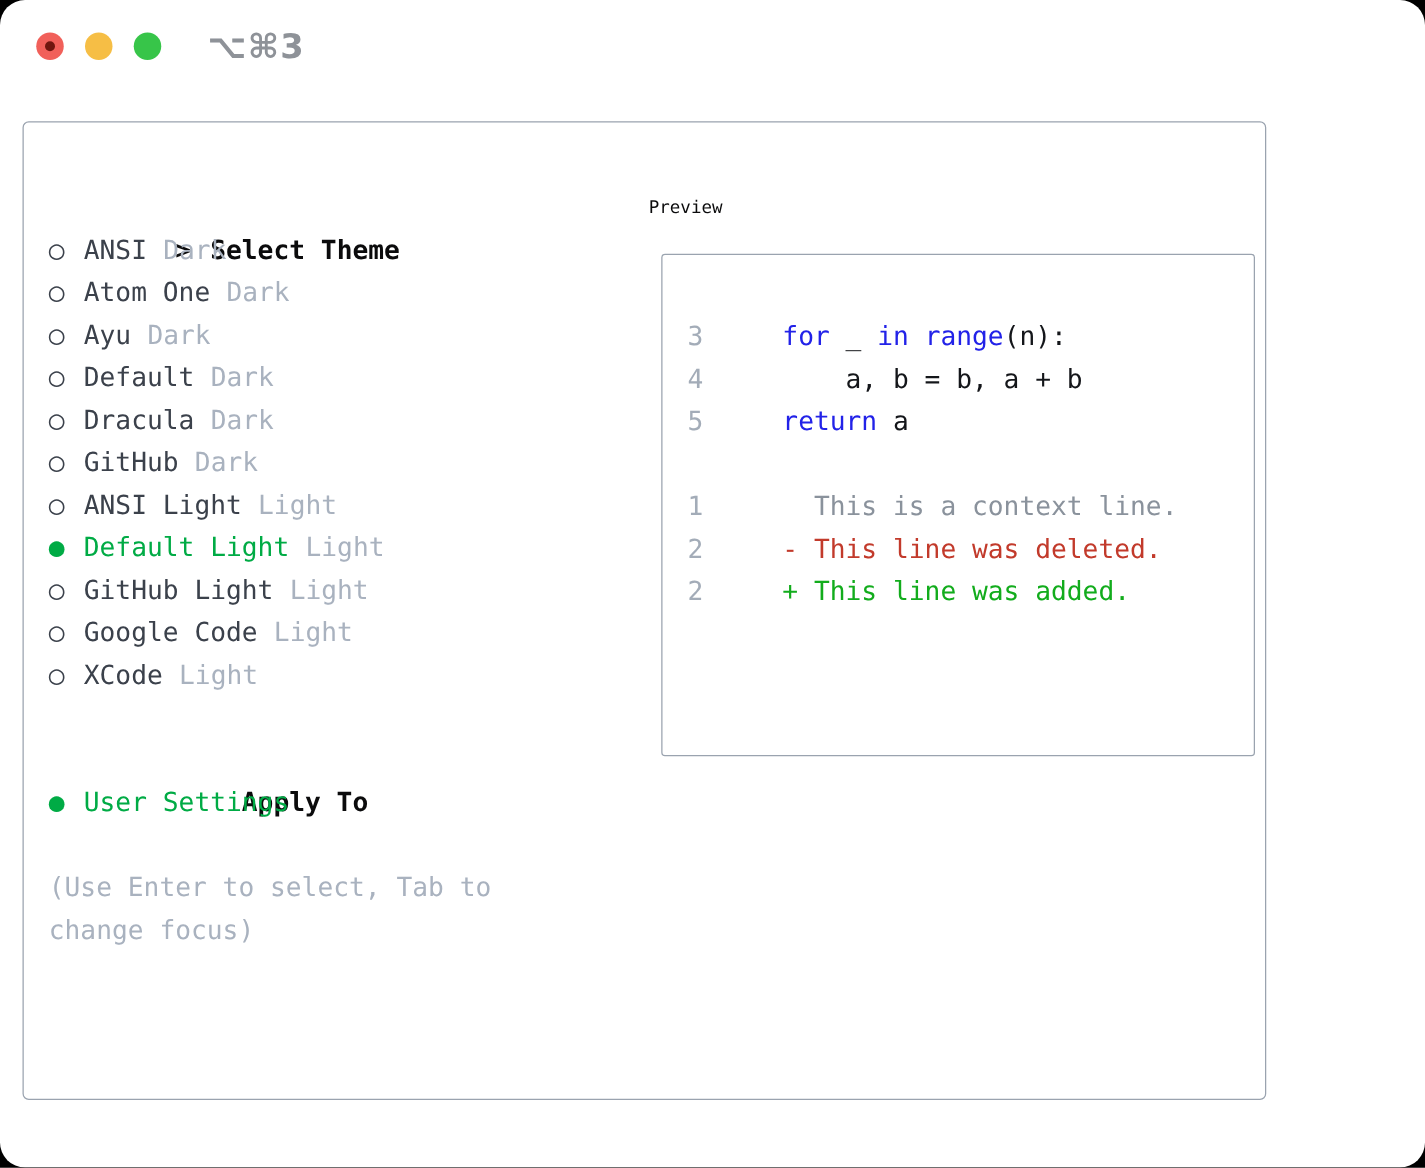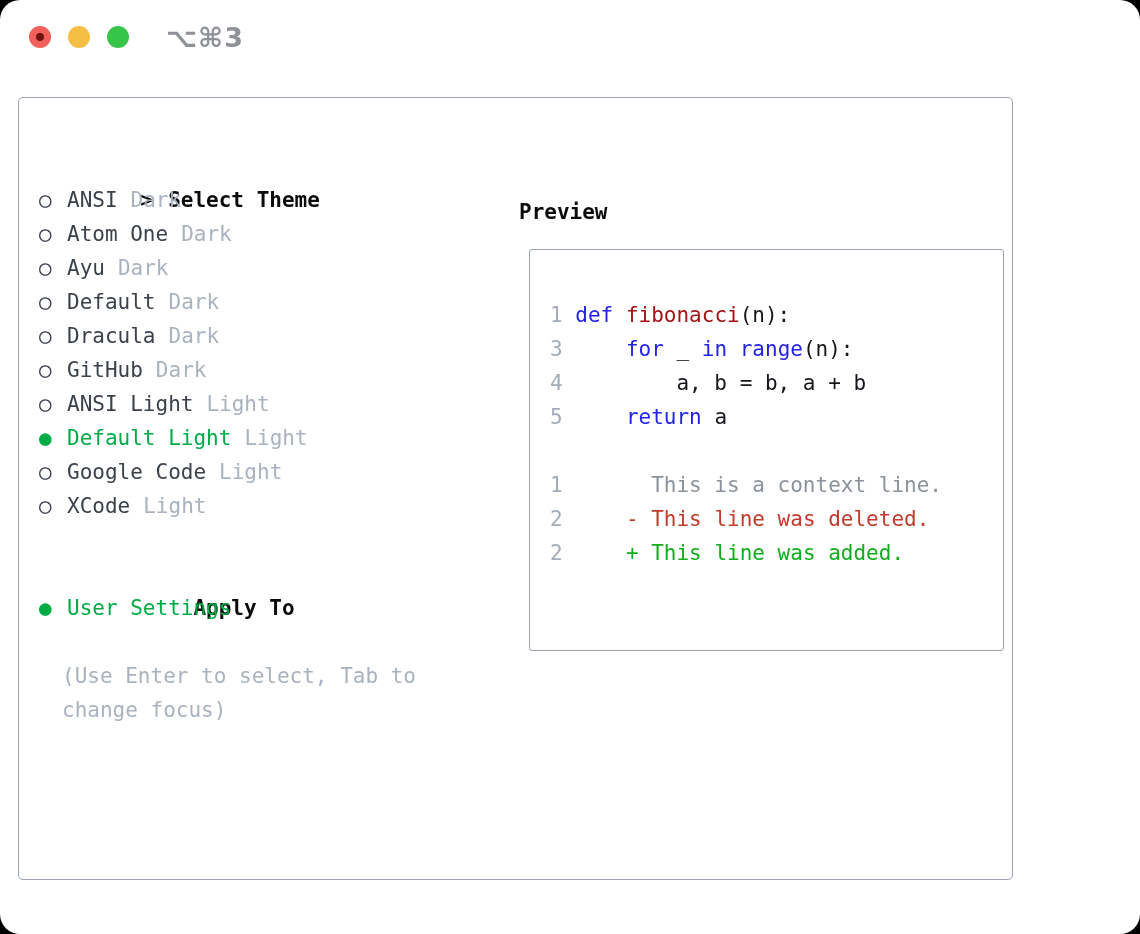--- a/index.html
+++ b/index.html
@@ -28,24 +28,24 @@
   .left-col{position:absolute;left:20px;top:51px;}
   .right-col{position:absolute;left:500px;top:51px;}
   .row{height:34px;line-height:34px;font-size:21px;white-space:pre;color:var(--text);}
   .marker{display:inline-block;width:28px;}
   .suffix{color:var(--dim);margin-left:13px;}
   .row.header{color:var(--black);font-weight:bold;}
   .row.header .marker{color:var(--black);}
   .row.selected .marker,.row.selected .label{color:var(--green);}
   .apply-block{margin-top:34px;}
   .apply-header{color:var(--black);font-weight:bold;}
-  .help-block{margin-top:34px;margin-left:23px;}
+  .help-block{margin-top:34px;}
   .help-line{height:34px;line-height:34px;font-size:21px;white-space:pre;color:var(--dim);}
-  .preview-title{height:34px;line-height:34px;font-size:21px;font-weight:bold;
-                 color:var(--black);white-space:pre;margin-top:46px;}
+  .preview-title{height:34px;line-height:34px;font-size:14px;font-weight:normal;
+                 color:var(--black);white-space:pre;}
   .preview-box{margin-top:20px;margin-left:10px;width:475px;height:402px;
                box-sizing:border-box;border:1.5px solid var(--border);border-radius:3px;
                padding:48px 0 0 20px;overflow:hidden;background:#fff;}
   .code-line{height:34px;min-height:34px;line-height:34px;font-size:21px;white-space:pre;}
   .seg-ln{color:var(--ln);}  .seg-kw{color:var(--kw);}  .seg-fn{color:var(--fn);}
   .seg-pl{color:#14161A;}    .seg-ctx{color:var(--ctx);}
   .seg-del{color:var(--del);} .seg-add{color:var(--add);}
 </style>
 </head>
 <body>
@@ -69,20 +69,21 @@
       </div>
       <div id="theme-list">
           <div class="row"><span class="marker">○</span><span class="label">ANSI</span><span class="suffix">Dark</span></div>
           <div class="row"><span class="marker">○</span><span class="label">Atom One</span><span class="suffix">Dark</span></div>
           <div class="row"><span class="marker">○</span><span class="label">Ayu</span><span class="suffix">Dark</span></div>
           <div class="row"><span class="marker">○</span><span class="label">Default</span><span class="suffix">Dark</span></div>
           <div class="row"><span class="marker">○</span><span class="label">Dracula</span><span class="suffix">Dark</span></div>
           <div class="row"><span class="marker">○</span><span class="label">GitHub</span><span class="suffix">Dark</span></div>
           <div class="row"><span class="marker">○</span><span class="label">ANSI Light</span><span class="suffix">Light</span></div>
           <div class="row selected"><span class="marker">●</span><span class="label">Default Light</span><span class="suffix">Light</span></div>
+          <div class="row"><span class="marker">○</span><span class="label">GitHub Light</span><span class="suffix">Light</span></div>
           <div class="row"><span class="marker">○</span><span class="label">Google Code</span><span class="suffix">Light</span></div>
           <div class="row"><span class="marker">○</span><span class="label">XCode</span><span class="suffix">Light</span></div>
         </div>
 
       <div class="apply-block">
         <div class="row apply-header">
           <span class="marker"></span><span class="label">Apply To</span>
         </div>
         <div id="apply-list">
             <div class="row selected"><span class="marker">●</span><span class="label">User Settings</span></div>
@@ -91,21 +92,20 @@
 
       <div class="help-block" id="help-block">
           <div class="help-line">(Use Enter to select, Tab to</div>
           <div class="help-line">change focus)</div>
         </div>
     </div>
 
     <div class="right-col">
       <div class="preview-title">Preview</div>
       <div class="preview-box" id="preview-box">
-          <div class="code-line"><span class="seg-ln">1 </span><span class="seg-kw">def</span><span class="seg-pl"> </span><span class="seg-fn">fibonacci</span><span class="seg-pl">(n):</span></div>
           <div class="code-line"><span class="seg-ln">3 </span><span class="seg-pl">    </span><span class="seg-kw">for</span><span class="seg-pl"> _ </span><span class="seg-kw">in</span><span class="seg-pl"> </span><span class="seg-kw">range</span><span class="seg-pl">(n):</span></div>
           <div class="code-line"><span class="seg-ln">4 </span><span class="seg-pl">        a, b = b, a + b</span></div>
           <div class="code-line"><span class="seg-ln">5 </span><span class="seg-pl">    </span><span class="seg-kw">return</span><span class="seg-pl"> a</span></div>
           <div class="code-line"></div>
           <div class="code-line"><span class="seg-ln">1</span><span class="seg-ctx">       This is a context line.</span></div>
           <div class="code-line"><span class="seg-ln">2</span><span class="seg-pl">     </span><span class="seg-del">- This line was deleted.</span></div>
           <div class="code-line"><span class="seg-ln">2</span><span class="seg-pl">     </span><span class="seg-add">+ This line was added.</span></div>
         </div>
     </div>
 

